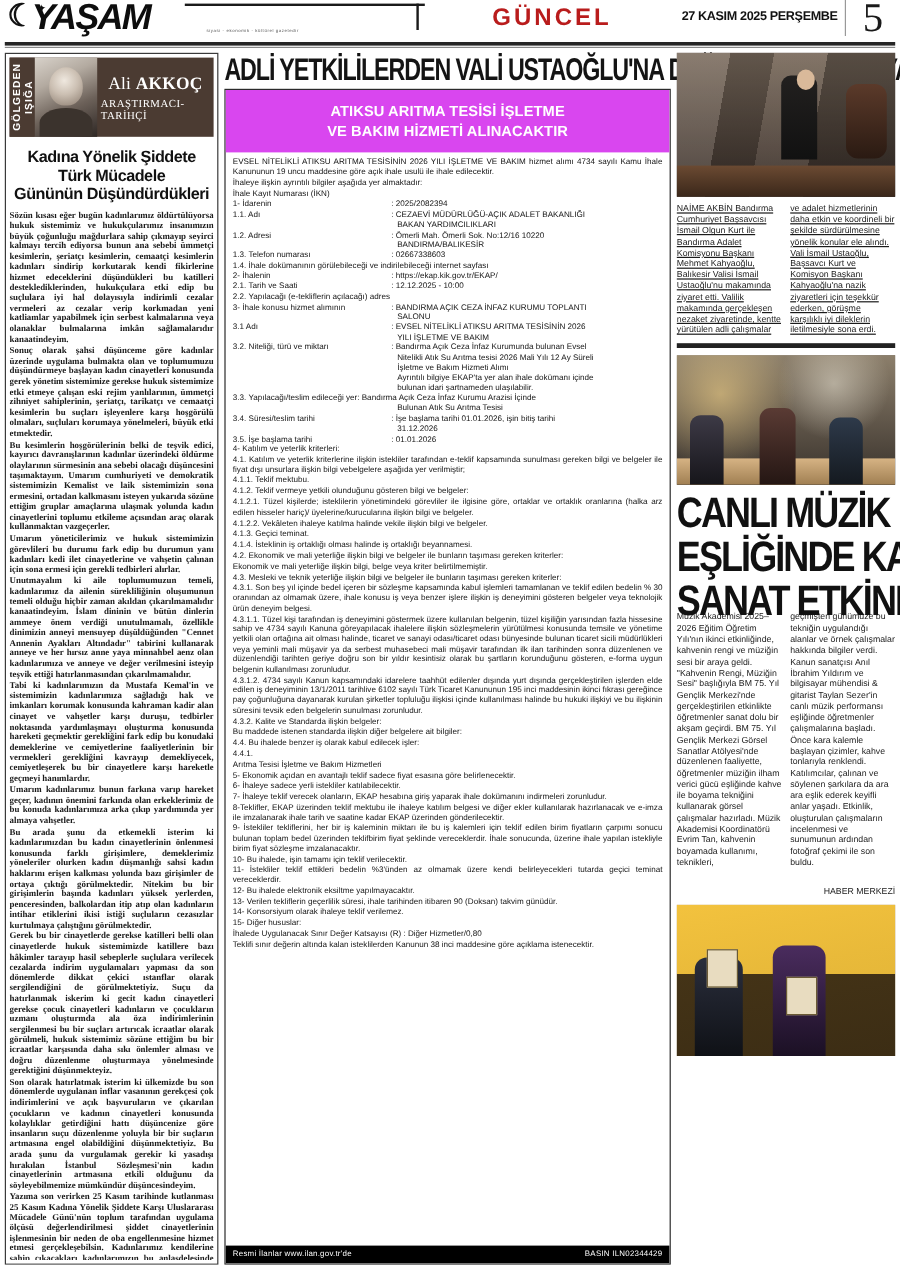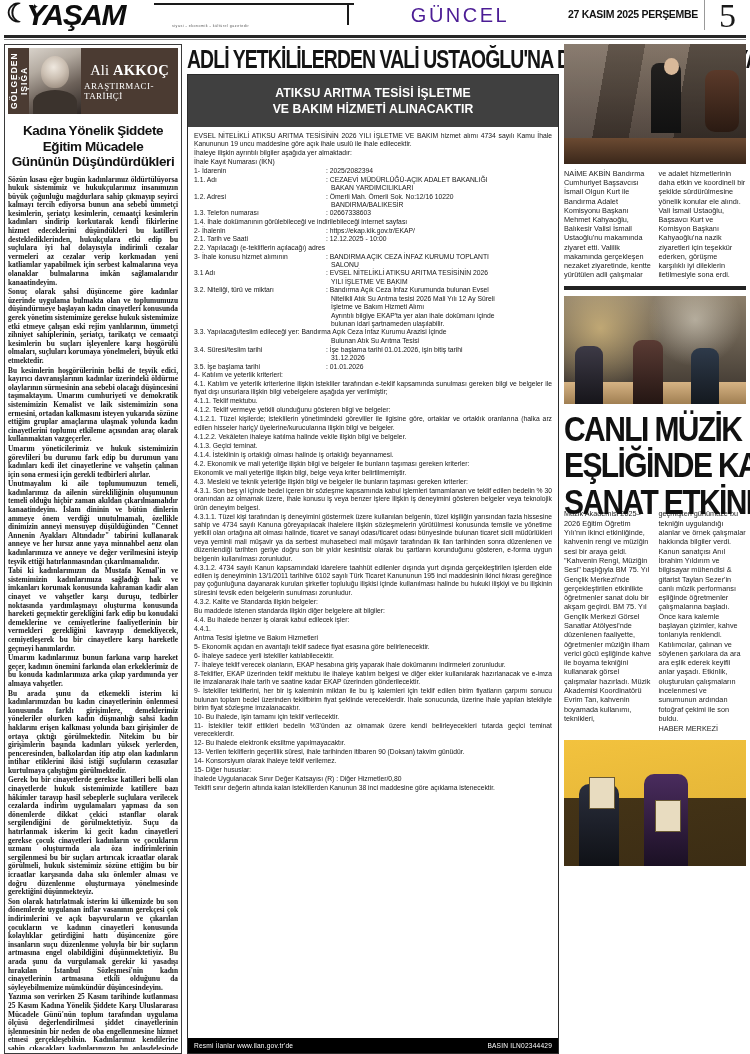--- a/index.html
+++ b/index.html
@@ -53,23 +53,23 @@
     width: 2px; height: 22px; background: #1a1a1a;
   }
   .logo-sub {
     position: absolute; left: 168px; top: 24px;
     font-size: 3.6px; letter-spacing: .5px; color: #555;
   }
   .section-title {
     flex: 1;
     text-align: center;
     font-size: 20px;
-    font-weight: normal;
+    font-weight: bold;
     letter-spacing: 2.5px;
-    color: #4c1d95;
+    color: #b91c1c;
     line-height: 30px;
     font-family: "Liberation Sans", sans-serif;
   }
   .date-block {
     display: flex; align-items: flex-start; gap: 6px;
   }
   .date-text {
     font-size: 10.5px; font-weight: bold; color: #121212;
     letter-spacing: -0.3px;
     line-height: 28px;
@@ -194,21 +194,21 @@
     transform-origin: left top;
     height: 24px;
   }
   .tender-box {
     border: 1px solid #2b2b2b;
     display: flex; flex-direction: column;
     flex: 1;
     overflow: hidden;
   }
   .tender-header {
-    background: #404040;
+    background: #d946ef;
     color: #fff;
     text-align: center;
     font-size: 12.2px;
     font-weight: bold;
     line-height: 16px;
     padding: 10px 6px 10px 6px;
     letter-spacing: .1px;
   }
   .tender-body {
     padding: 5px 6px 3px 6px;
@@ -267,21 +267,21 @@
     width: 34px; height: 62px; border-radius: 10px;
     background: linear-gradient(#5b3a2a,#2a1a12);
   }
   .rt-body {
     display: flex; gap: 7px;
     font-size: 7.3px; line-height: 9.2px;
     color: #1b1b1b;
     margin-top: 5px;
   }
   .rt-body .c { flex: 1; }
-  .rt-body p { margin: 0; }
+  .rt-body p { margin: 0; text-decoration: underline; }
   .rule-thick { height: 4px; background: #222; margin: 7px 0 6px 0; }
   .photo-second {
     width: 100%; height: 108px;
     background: linear-gradient(165deg,#9b8f7d 0%,#5c5143 45%,#2b261f 100%);
     position: relative; overflow: hidden;
   }
   .photo-second .s-bg {
     position: absolute; inset: 0;
     background:
       radial-gradient(circle at 20% 30%, rgba(255,220,140,.55), transparent 38%),
@@ -310,21 +310,21 @@
     transform-origin: left top;
   }
   .music-headline span { display: block; white-space: nowrap; }
   .music-body {
     display: flex; gap: 7px;
     font-size: 7.3px; line-height: 9.3px;
     color: #1b1b1b;
   }
   .music-body .c { flex: 1; }
   .music-body p { margin: 0; }
-  .credit { text-align: left; font-size: 7.3px; margin-top: 1px; }
+  .credit { text-align: right; font-size: 7.3px; margin-top: 15px; }
   .photo-third {
     width: 100%; height: 126px; margin-top: 6px;
     background: linear-gradient(170deg,#c9a24a 0%,#8a6b2e 40%,#3a2c14 100%);
     position: relative; overflow: hidden;
   }
   .photo-third .t-bg {
     position: absolute; inset: 0;
     background:
       linear-gradient(180deg, rgba(250,200,60,.85) 0 46%, rgba(60,45,20,.9) 46% 100%);
   }
@@ -376,21 +376,21 @@
           <span>GÖLGEDEN IŞIĞA</span>
         </div>
         <div class="author-photo"></div>
         <div class="author-name-box">
           <div class="author-name"><span>Ali </span><b>AKKOÇ</b></div>
           <div class="author-role">ARAŞTIRMACI-TARİHÇİ</div>
         </div>
       </div>
       <div class="op-headline">
         <div>Kadına Yönelik Şiddete</div>
-        <div>Eğitim Mücadele</div>
+        <div>Türk Mücadele</div>
         <div>Gününün Düşündürdükleri</div>
       </div>
       <div class="op-body">
         <p>Sözün kısası eğer bugün kadınlarımız öldürtülüyorsa hukuk sistemimiz ve hukukçularımız insanımızın büyük çoğunluğu mağdurlara sahip çıkmayıp seyirci kalmayı tercih ediyorsa bunun ana sebebi ümmetçi kesimlerin, şeriatçı kesimlerin, cemaatçi kesimlerin kadınları sindirip korkutarak kendi fikirlerine hizmet edeceklerini düşündükleri bu katilleri desteklediklerinden, hukukçulara etki edip bu suçlulara iyi hal dolayısıyla indirimli cezalar vermeleri az cezalar verip korkmadan yeni katliamlar yapabilmek için serbest kalmalarına veya olanaklar bulmalarına imkân sağlamalarıdır kanaatindeyim.</p>
         <p>Sonuç olarak şahsi düşünceme göre kadınlar üzerinde uygulama bulmakta olan ve toplumumuzu düşündürmeye başlayan kadın cinayetleri konusunda gerek yönetim sistemimize gerekse hukuk sistemimize etki etmeye çalışan eski rejim yanlılarının, ümmetçi zihniyet sahiplerinin, şeriatçı, tarikatçı ve cemaatçi kesimlerin bu suçları işleyenlere karşı hoşgörülü olmaları, suçluları korumaya yönelmeleri, büyük etki etmektedir.</p>
         <p>Bu kesimlerin hoşgörülerinin belki de teşvik edici, kayırıcı davranışlarının kadınlar üzerindeki öldürme olaylarının sürmesinin ana sebebi olacağı düşüncesini taşımaktayım. Umarım cumhuriyeti ve demokratik sistemimizin Kemalist ve laik sistemimizin sona ermesini, ortadan kalkmasını isteyen yukarıda sözüne ettiğim gruplar amaçlarına ulaşmak yolunda kadın cinayetlerini toplumu etkileme açısından araç olarak kullanmaktan vazgeçerler.</p>
         <p>Umarım yöneticilerimiz ve hukuk sistemimizin görevlileri bu durumu fark edip bu durumun yanı kadınları kedi ilet cinayetlerine ve vahşetin çalınan için sona ermesi için gerekli tedbirleri alırlar.</p>
         <p>Unutmayalım ki aile toplumumuzun temeli, kadınlarımız da ailenin sürekliliğinin oluşumunun temeli olduğu hiçbir zaman akıldan çıkarılmamalıdır kanaatindeyim. İslam dininin ve bütün dinlerin ammeye önem verdiği unutulmamalı, özellikle dinimizin anneyi mensuyep düşüldüğünden "Cennet Annenin Ayakları Altındadır" tabirini kullanarak anneye ve her hırsız anne yaya minnahbel aenz olan kadınlarımıza ve anneye ve değer verilmesini isteyip teşvik ettiği hatırlanmasından çıkarılmamalıdır.</p>
         <p>Tabi ki kadınlarımızın da Mustafa Kemal'in ve sistemimizin kadınlarımıza sağladığı hak ve imkanları korumak konusunda kahraman kadir alan cinayet ve vahşetler karşı duruşu, tedbirler noktasında yardımlaşmayı oluşturma konusunda hareketi geçmektir gerekliğini fark edip bu konudaki demeklerine ve cemiyetlerine faaliyetlerinin bir vermekleri gerekliğini kavrayıp demekliyecek, cemiyetleşerek bu bir cinayetlere karşı hareketle geçmeyi hanımlardır.</p>
         <p>Umarım kadınlarımız bunun farkına varıp hareket geçer, kadının önemini farkında olan erkeklerimiz de bu konuda kadınlarımıza arka çıkıp yardımında yer almaya vahşetler.</p>

